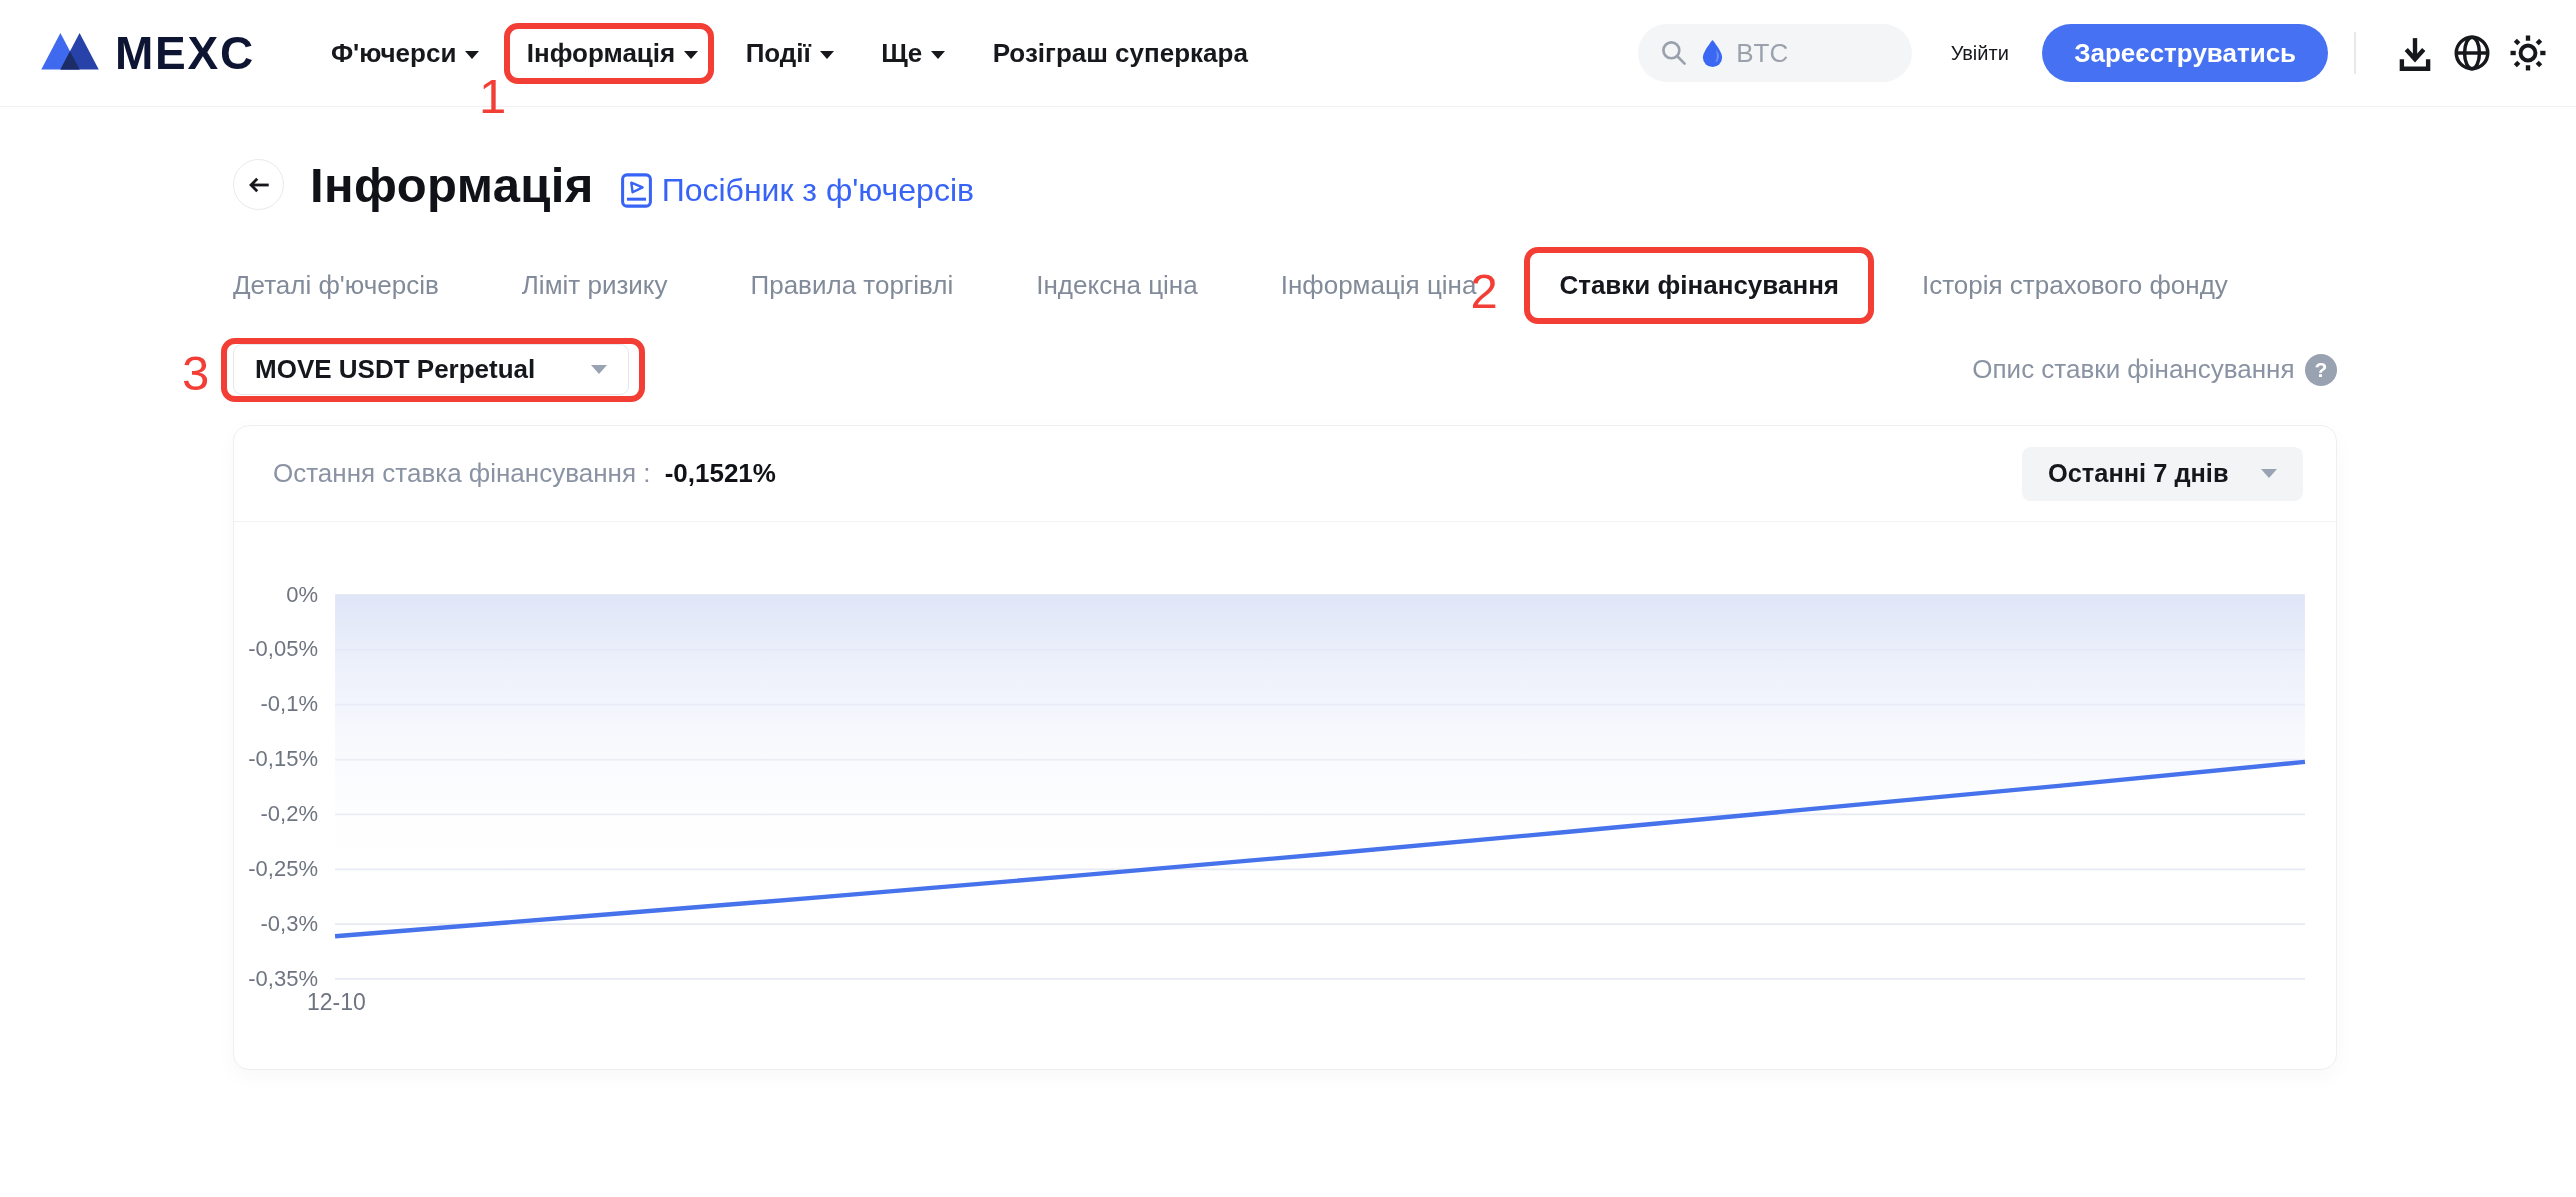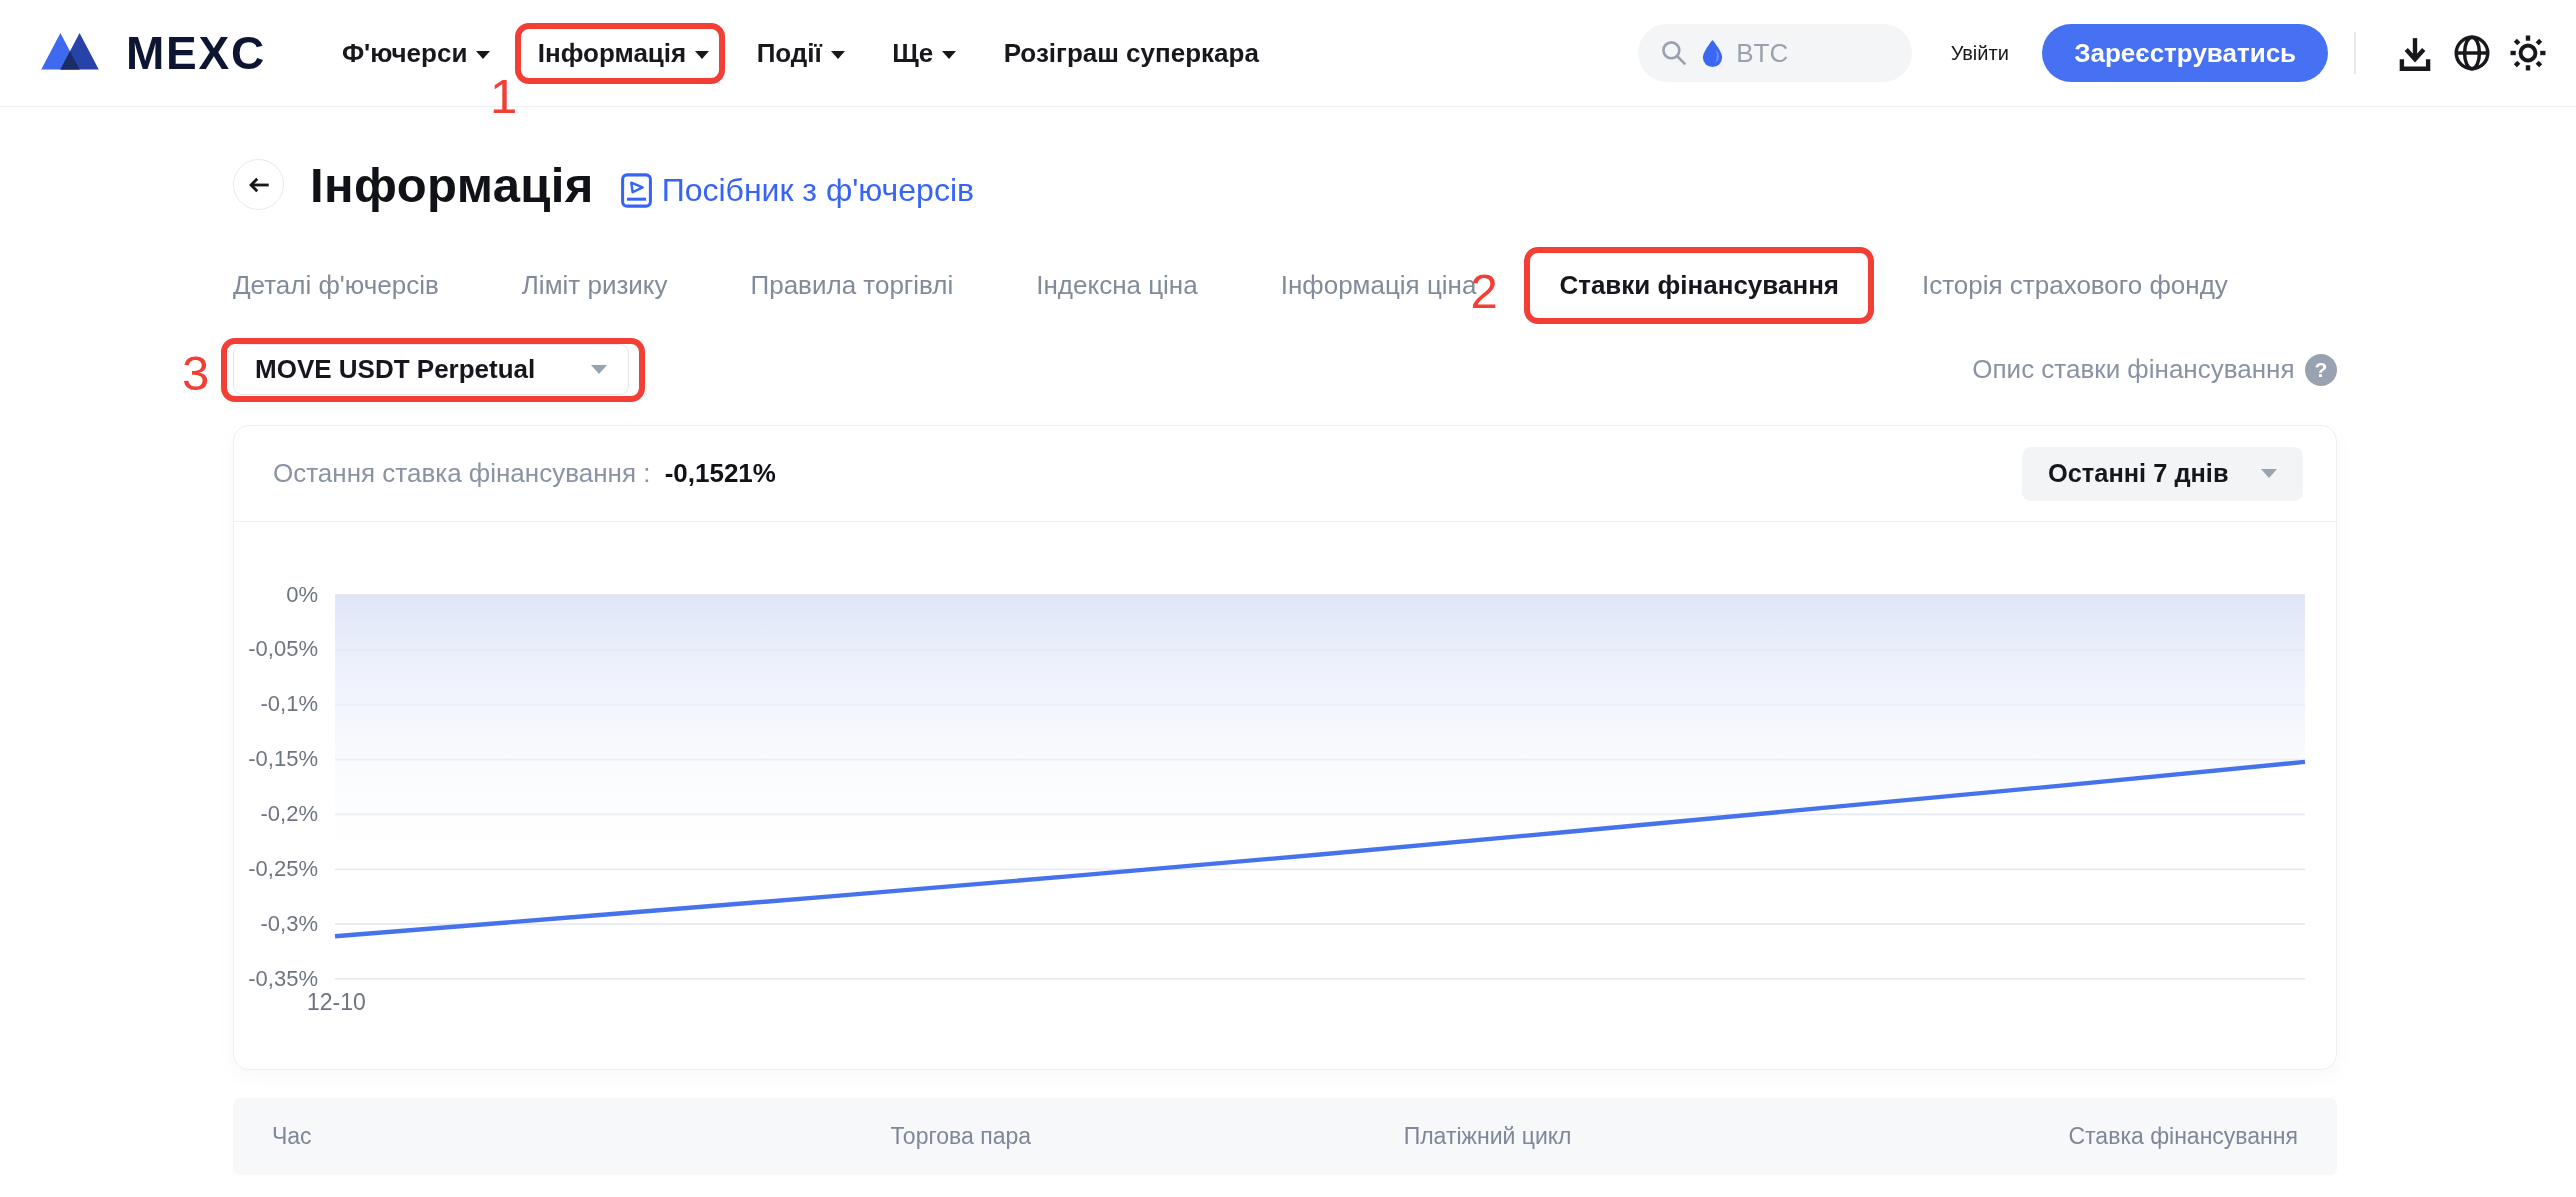--- a/index.html
+++ b/index.html
@@ -2,21 +2,21 @@
 <html style="font-size:14px"><head>
 <meta charset="utf-8">
 <style>
   html,body{margin:0;padding:0;background:#ffffff;}
   body{width:2576px;height:1198px;overflow:hidden;position:relative;
        font-family:"Liberation Sans","DejaVu Sans",sans-serif;color:#17181c;}
 
   
   .topnav{height:107px;border-bottom:1.8px solid #f0f1f3;display:flex;align-items:center;
           padding:0 24.6px 0 41px;box-sizing:border-box;background:#fff;}
-  .logo{display:flex;align-items:center;gap:27px;margin-right:74px;cursor:pointer;}
+  .logo{display:flex;align-items:center;gap:16px;margin-right:74px;cursor:pointer;}
   .logo-text{font-size:46px;font-weight:800;letter-spacing:1.8px;color:#0d1533;}
   .menu{display:flex;align-items:center;gap:44px;}
   .nav-item{display:flex;align-items:center;gap:8.8px;font-size:26px;font-weight:600;
             color:#17181c;cursor:pointer;position:relative;padding:5.3px 1.8px;}
   .caret{width:0;height:0;border-left:7px solid transparent;border-right:7px solid transparent;
          border-top:8.8px solid #17181c;display:inline-block;margin-top:3.5px;}
   .nav-spacer{flex:1;}
   .search-pill{width:274px;height:58px;border-radius:30px;background:#f4f5f7;display:flex;
                align-items:center;padding:0 21px;box-sizing:border-box;gap:12.3px;cursor:text;}
   .search-ph{font-size:26px;color:#9aa1ad;}
@@ -240,20 +240,14 @@
         <div class="ylab" style="top: 169px; left: 0px;">-0,1%</div>
         <div class="ylab" style="top: 224px; left: 0px;">-0,15%</div>
         <div class="ylab" style="top: 279px; left: 0px;">-0,2%</div>
         <div class="ylab" style="top: 334px; left: 0px;">-0,25%</div>
         <div class="ylab" style="top: 389px; left: 0px;">-0,3%</div>
         <div class="ylab" style="top: 444px; left: 0px;">-0,35%</div>
         <div class="xlab" style="top: 467px; left: 73px;">12-10</div>
       </div>
   </div>
 
-  <div class="thead" id="thead">
-      <span class="c1">Час</span>
-      <span class="c2">Торгова пара</span>
-      <span class="c3">Платіжний цикл</span>
-      <span class="c4">Ставка фінансування</span>
-    </div>
 </div>
 
 
 </body></html>

